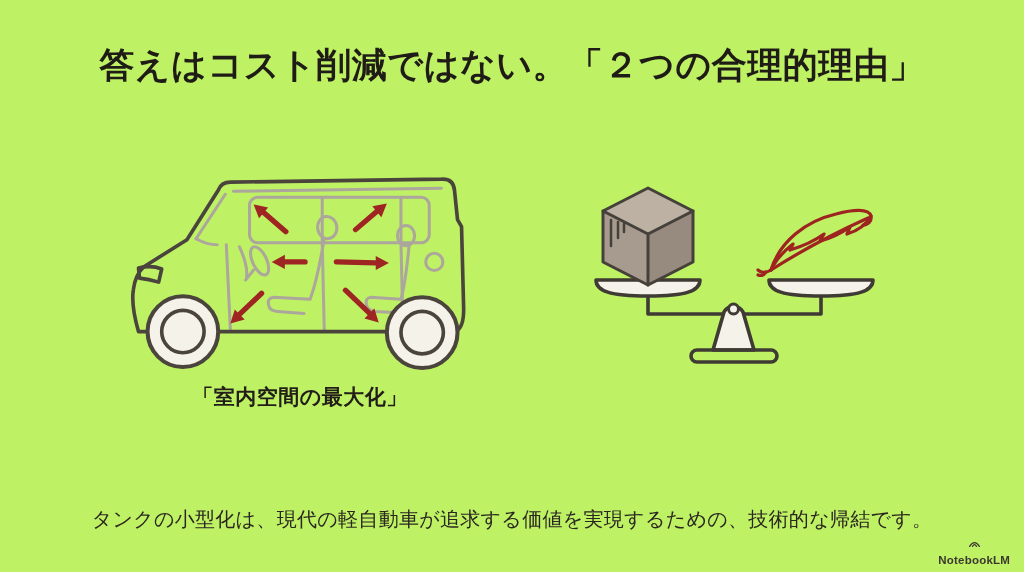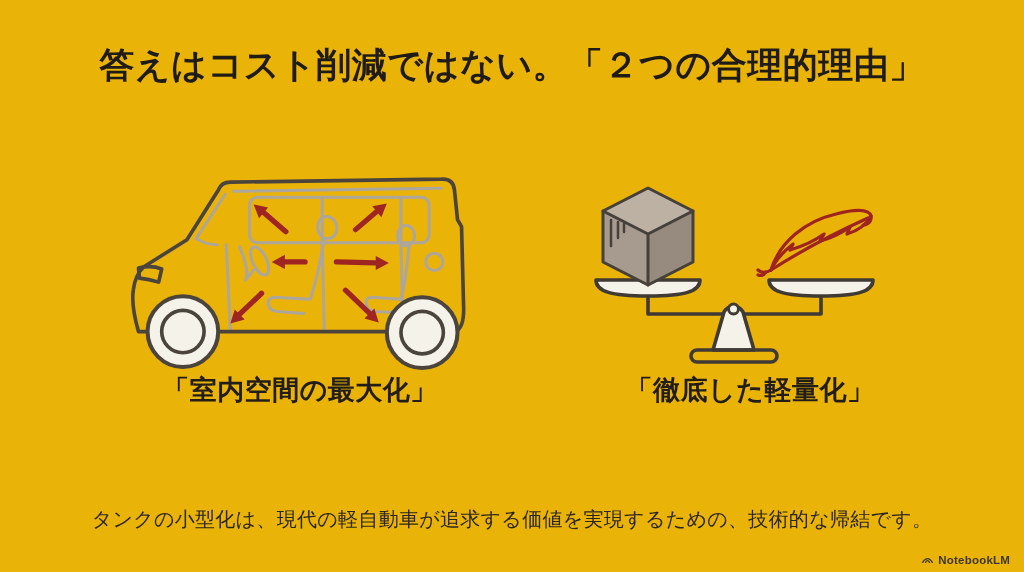--- a/index.html
+++ b/index.html
@@ -3,21 +3,21 @@
 <meta charset="utf-8">
 <style>
   * { margin: 0; padding: 0; box-sizing: border-box; }
   html, body { width: 1024px; height: 572px; overflow: hidden; }
   body { font-family: "Liberation Sans", "DejaVu Sans", sans-serif; }
 
   .slide {
     position: relative;
     width: 1024px;
     height: 572px;
-    background: #eab308;
+    background: #bef264;
     color: #221d18;
   }
 
   .title {
     position: absolute;
     top: 42px;
     left: 0;
     width: 100%;
     text-align: center;
     font-size: 35px;
@@ -25,23 +25,23 @@
     letter-spacing: 0.5px;
     color: #1f1b16;
   }
 
   .panel-illustration { position: absolute; }
   .car-illustration   { left: 116px; top: 164px; }
   .scale-illustration { left: 578px; top: 178px; }
 
   .caption {
     position: absolute;
-    top: 372px;
+    top: 383px;
     text-align: center;
-    font-size: 27px;
+    font-size: 21px;
     font-weight: 700;
     color: #221d18;
     letter-spacing: 0.5px;
   }
   .caption-left  { left: 110px; width: 380px; }
   .caption-right { left: 585px; width: 330px; }
 
   .footer-text {
     position: absolute;
     top: 506px;
@@ -55,20 +55,21 @@
   }
 
   .watermark {
     position: absolute;
     right: 14px;
     bottom: 6px;
     display: flex;
     align-items: center;
     gap: 4px;
     color: #3c3731;
+    flex-direction: column;
   }
   .watermark-label {
     font-size: 11.5px;
     font-weight: 700;
     letter-spacing: 0.2px;
   }
 </style>
 </head>
 <body>
 
@@ -156,21 +157,20 @@
         <path d="M 193,92 C 202,63 228,43 258,36 C 277,31 291,31 293,38 C 294,43 290,47 285,47"></path>
         <path d="M 293,38 C 288,47 279,53 269,56 L 272,49 C 262,56 251,61 242,63 L 246,56 C 235,64 222,69 212,72 L 215,66 C 206,73 199,81 195,88 L 193,92"></path>
         <path d="M 193,92 C 215,78 250,58 290,40"></path>
         <path d="M 193,92 C 188,95 183,95 180,92"></path>
         <path d="M 188,94 C 186,97 183,98 180,97"></path>
       </g>
     </svg>
   </div>
 
   <div class="caption caption-left">「室内空間の最大化」</div>
-  <div class="caption caption-right">「徹底した軽量化」</div>
 
   <div class="footer-text">タンクの小型化は、現代の軽自動車が追求する価値を実現するための、技術的な帰結です。</div>
 
   <div class="watermark">
     <svg width="13" height="13" viewBox="0 0 20 20">
       <g fill="none" stroke="#3c3731" stroke-width="2" stroke-linecap="round">
         <path d="M 2.5,14.5 Q 10,3 17.5,14.5"></path>
         <path d="M 7,14.5 Q 10,9 13,14.5"></path>
       </g>
     </svg>

